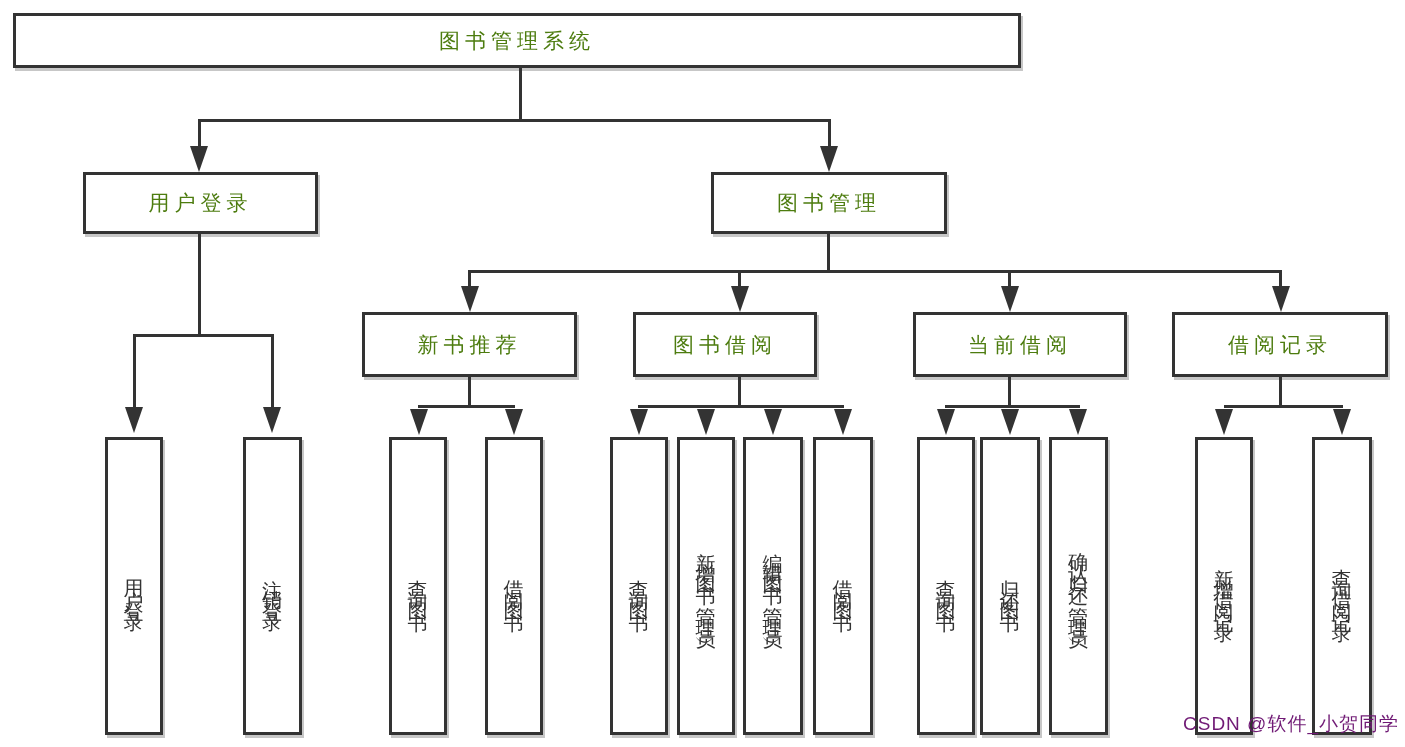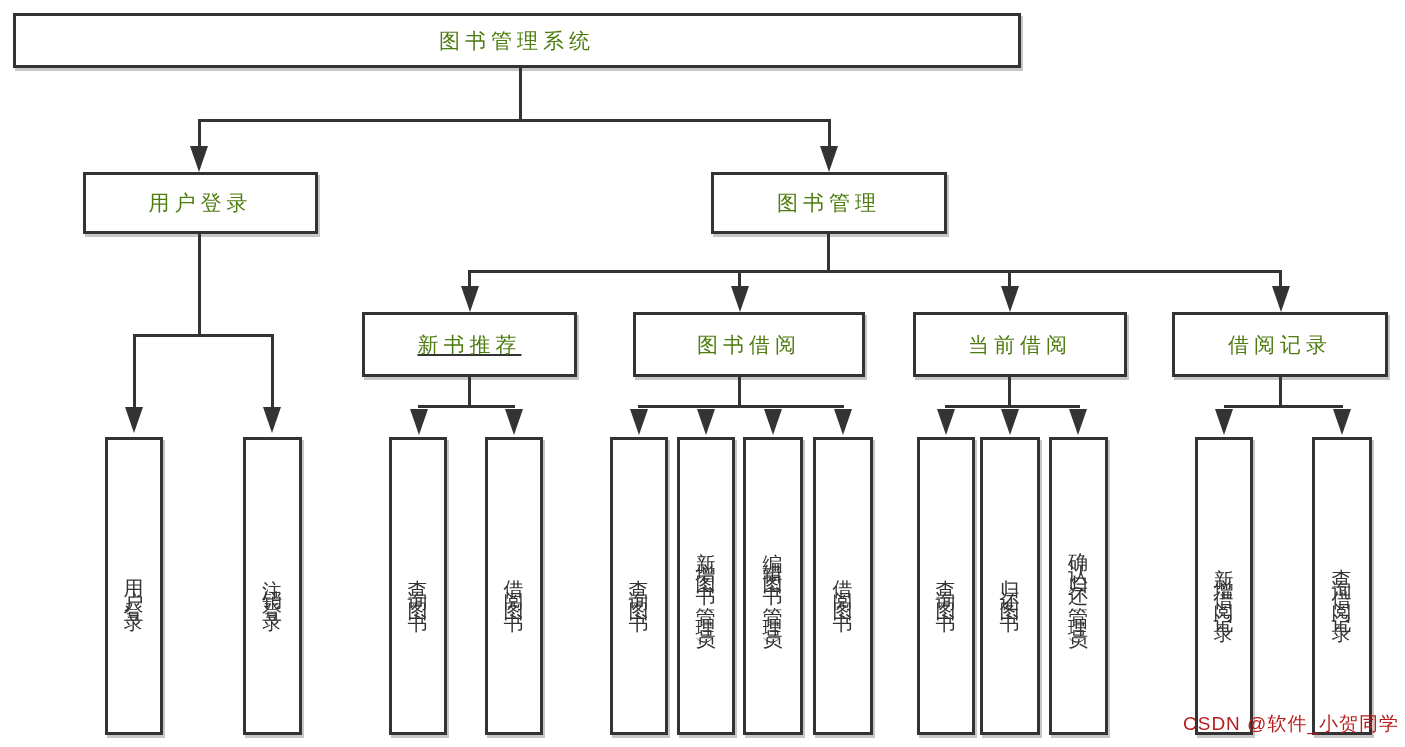--- a/index.html
+++ b/index.html
@@ -43,21 +43,21 @@
     width: 0; height: 0;
     border-left: 9px solid transparent;
     border-right: 9px solid transparent;
     border-top: 26px solid #333333;
   }
   .watermark {
     position: absolute;
     left: 1183px;
     top: 711px;
     font-size: 19px;
-    color: #b91c1c;
+    color: #701a75;
     letter-spacing: 1px;
     white-space: nowrap;
   }
 </style>
 </head>
 <body>
 
 <div class="canvas">
 
   <div class="box" style="left:13px; top:13px; width:1008px; height:55px;">
@@ -89,24 +89,24 @@
   <div class="hl" style="left:469px; top:270px; width:813px;"></div>
   <div class="vl" style="left:468px; top:270px; height:17px;"></div>
   <div class="arrow" style="left:461px; top:286px;"></div>
   <div class="vl" style="left:738px; top:270px; height:17px;"></div>
   <div class="arrow" style="left:731px; top:286px;"></div>
   <div class="vl" style="left:1008px; top:270px; height:17px;"></div>
   <div class="arrow" style="left:1001px; top:286px;"></div>
   <div class="vl" style="left:1279px; top:270px; height:17px;"></div>
   <div class="arrow" style="left:1272px; top:286px;"></div>
 
-  <div class="box" style="left:362px; top:312px; width:215px; height:65px;text-decoration:underline;">
+  <div class="box" style="left:362px; top:312px; width:215px; height:65px;">
     <span class="hlabel">新书推荐</span>
   </div>
-  <div class="box" style="left:633px; top:312px; width:232px; height:65px;">
+  <div class="box" style="left:633px; top:312px; width:184px; height:65px;">
     <span class="hlabel">图书借阅</span>
   </div>
   <div class="box" style="left:903px; top:312px; width:214px; height:65px;margin-left:10px;">
     <span class="hlabel">当前借阅</span>
   </div>
   <div class="box" style="left:1172px; top:312px; width:216px; height:65px;">
     <span class="hlabel">借阅记录</span>
   </div>
 
   <div class="vl" style="left:468px; top:377px; height:31px;"></div>

